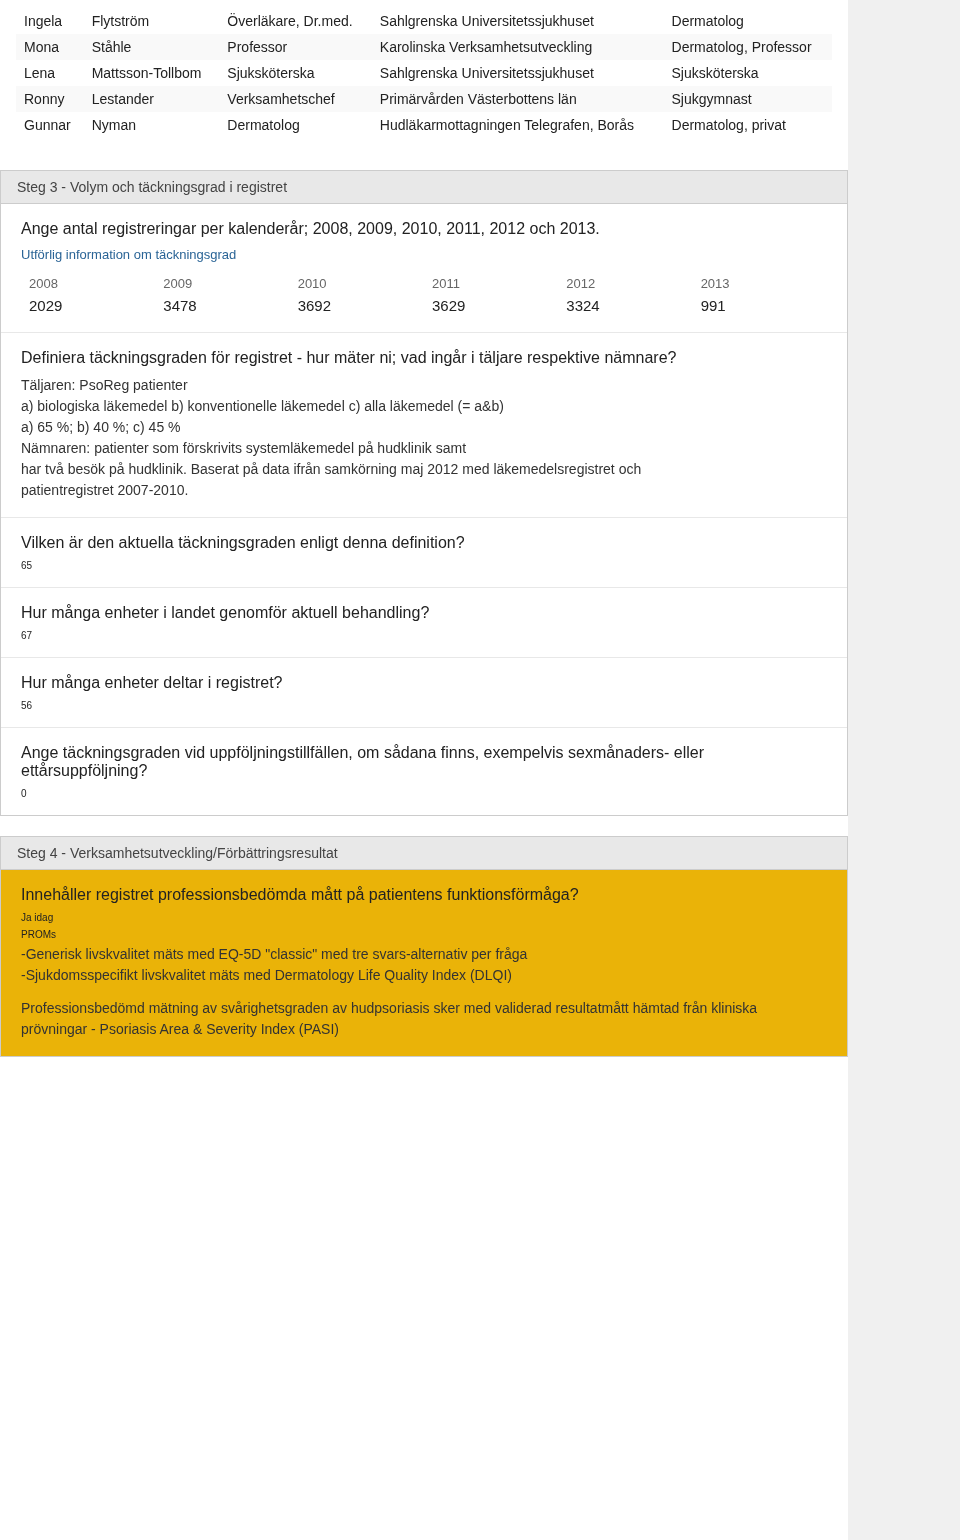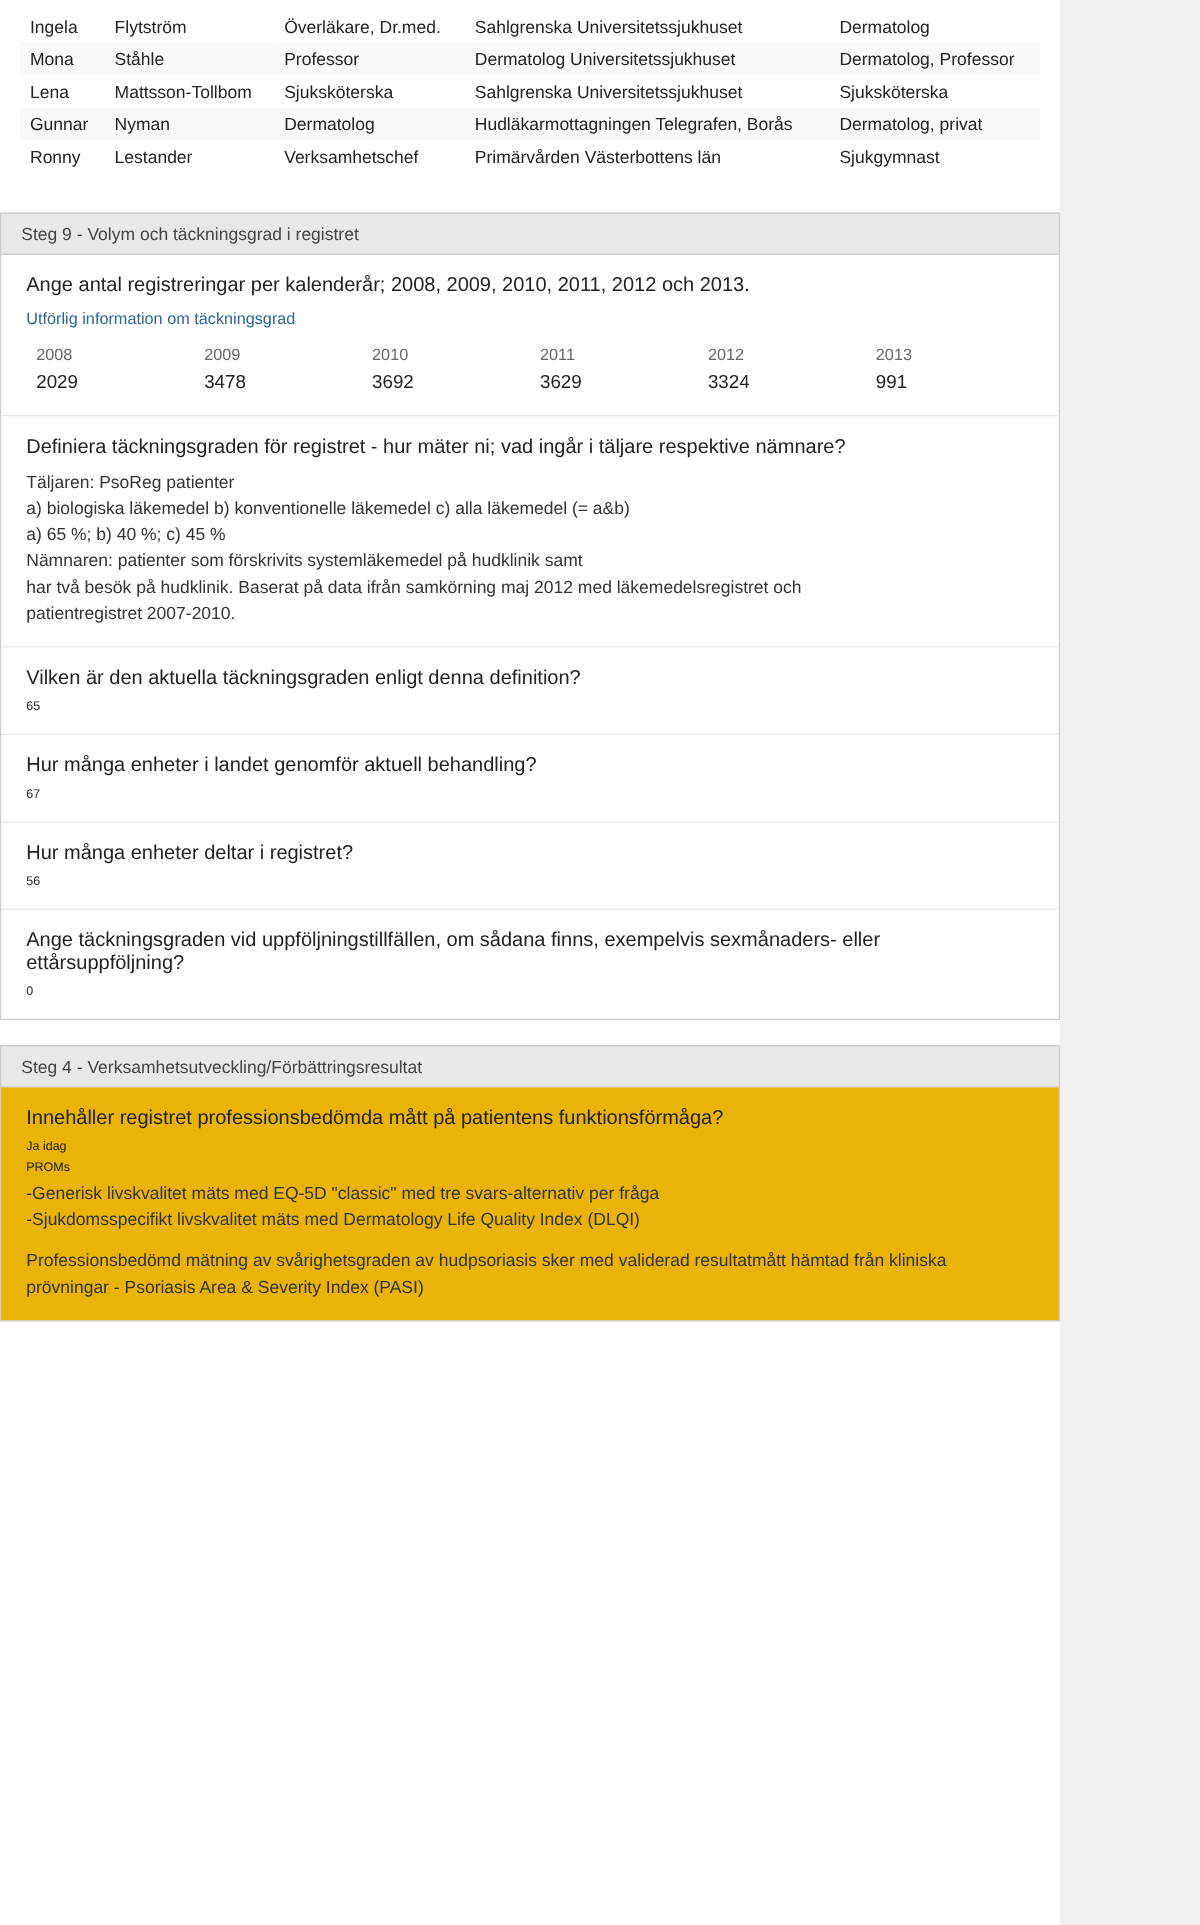--- a/index.html
+++ b/index.html
@@ -123,50 +123,50 @@
             <td>Ingela</td>
             <td>Flytström</td>
             <td>Överläkare, Dr.med.</td>
             <td>Sahlgrenska Universitetssjukhuset</td>
             <td>Dermatolog</td>
           </tr>
           <tr>
             <td>Mona</td>
             <td>Ståhle</td>
             <td>Professor</td>
-            <td>Dermatolog Universitetssjukhuset</td>
+            <td>Karolinska Verksamhetsutveckling</td>
             <td>Dermatolog, Professor</td>
           </tr>
           <tr>
             <td>Lena</td>
             <td>Mattsson-Tollbom</td>
             <td>Sjuksköterska</td>
             <td>Sahlgrenska Universitetssjukhuset</td>
             <td>Sjuksköterska</td>
           </tr>
           <tr>
+            <td>Ronny</td>
+            <td>Lestander</td>
+            <td>Verksamhetschef</td>
+            <td>Primärvården Västerbottens län</td>
+            <td>Sjukgymnast</td>
+          </tr>
+          <tr>
             <td>Gunnar</td>
             <td>Nyman</td>
             <td>Dermatolog</td>
             <td>Hudläkarmottagningen Telegrafen, Borås</td>
             <td>Dermatolog, privat</td>
           </tr>
-          <tr>
-            <td>Ronny</td>
-            <td>Lestander</td>
-            <td>Verksamhetschef</td>
-            <td>Primärvården Västerbottens län</td>
-            <td>Sjukgymnast</td>
-          </tr>
         </tbody>
     </table>
   </div>
 
   <div class="section-header">
-    <span>Steg 9 - Volym och täckningsgrad i registret</span>
+    <span>Steg 3 - Volym och täckningsgrad i registret</span>
   </div>
 
   <div class="section-3-content">
 
     <div class="inner-section">
       <p class="card-question">Ange antal registreringar per kalenderår; 2008, 2009, 2010, 2011, 2012 och 2013.</p>
       <a class="link-text" href="#">Utförlig information om täckningsgrad</a>
       <div class="year-grid">
         <div class="year-row" id="year-labels-row">
         <div class="year-cell">2008</div>

